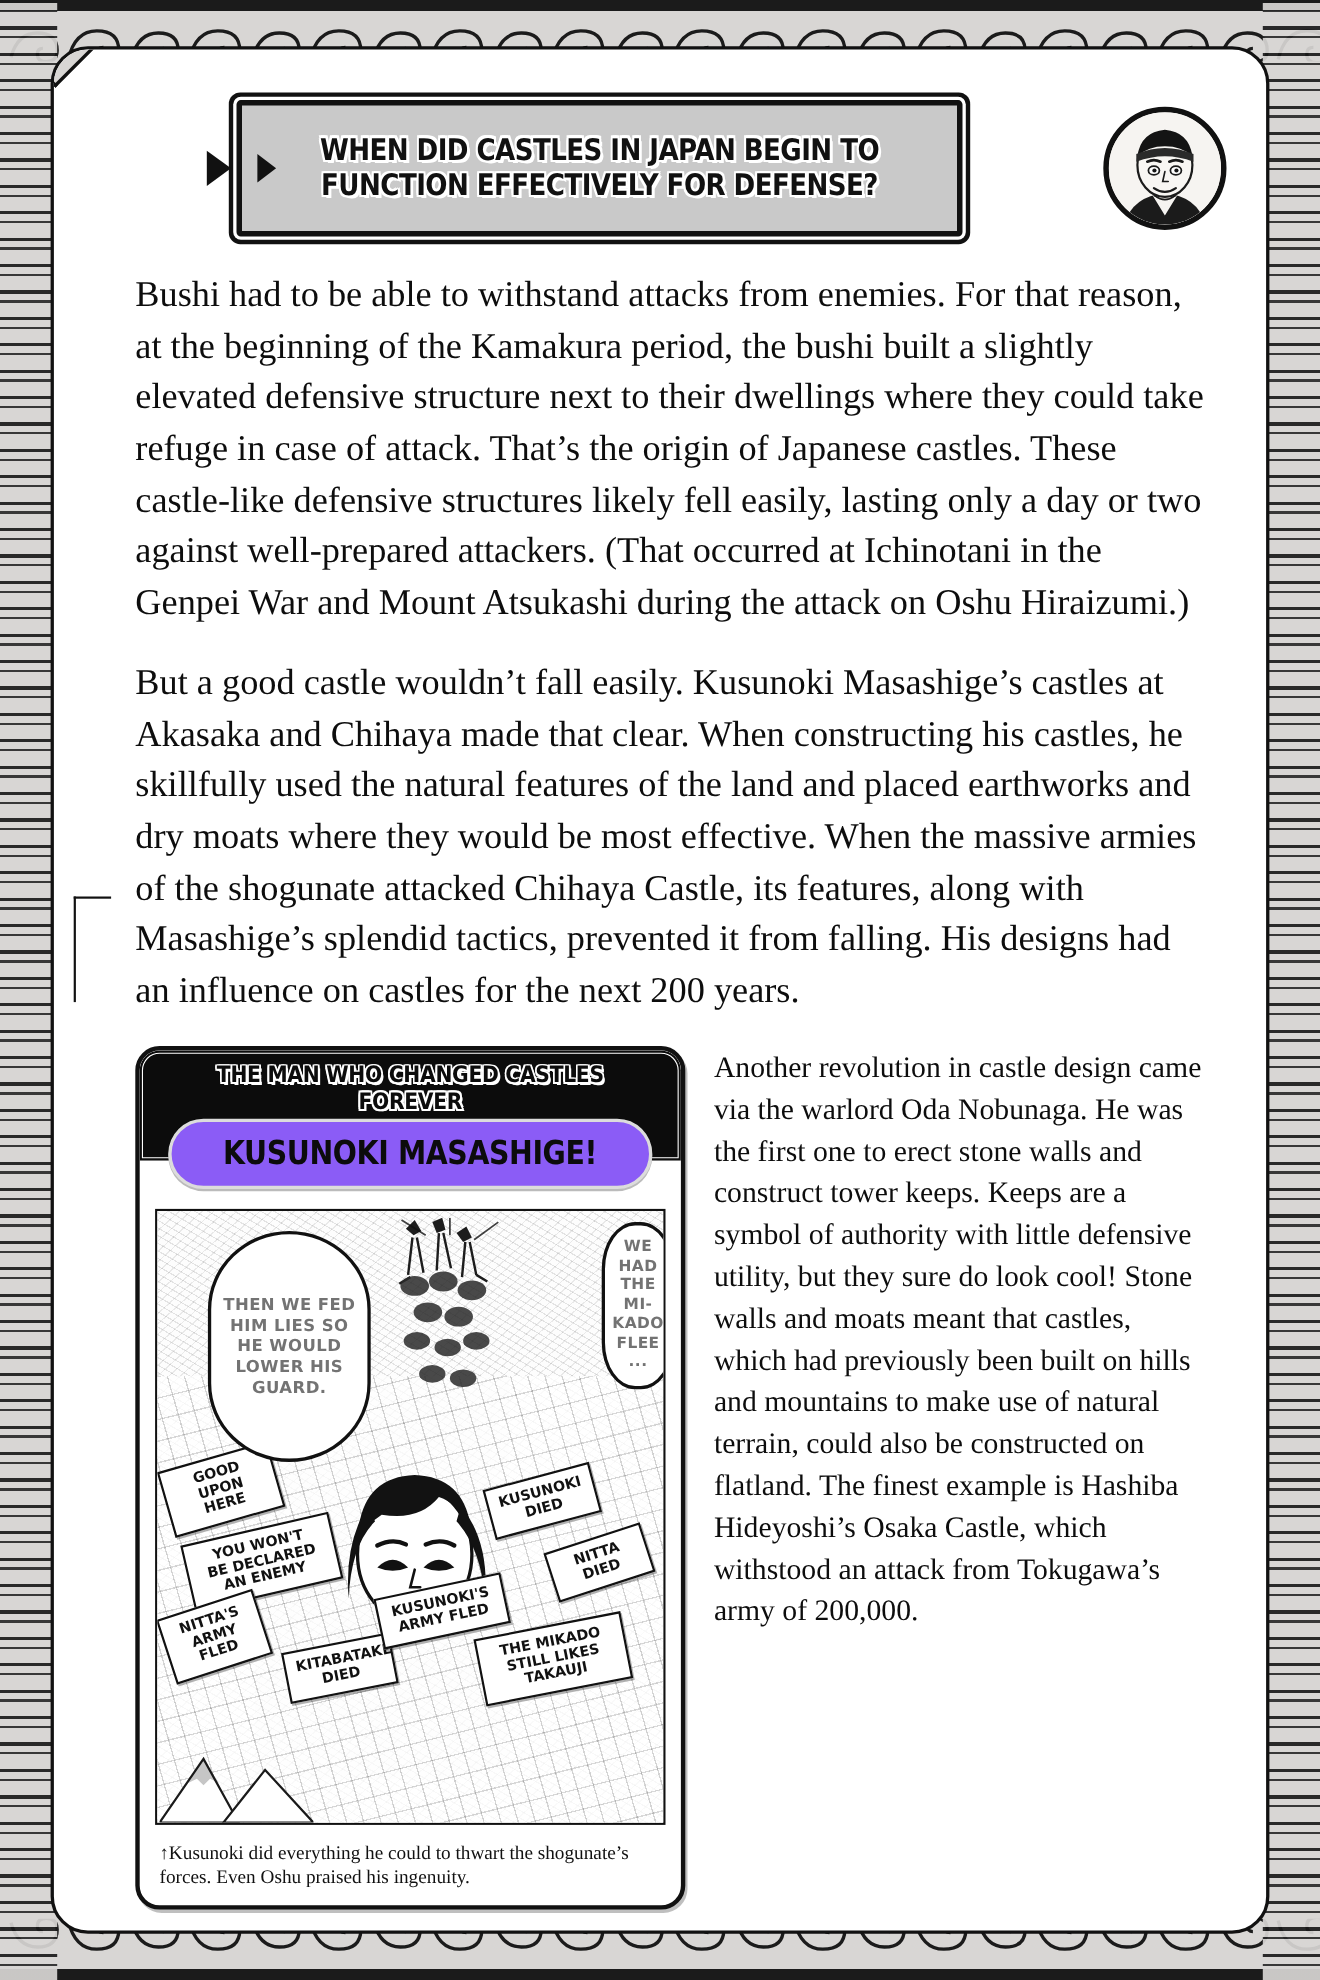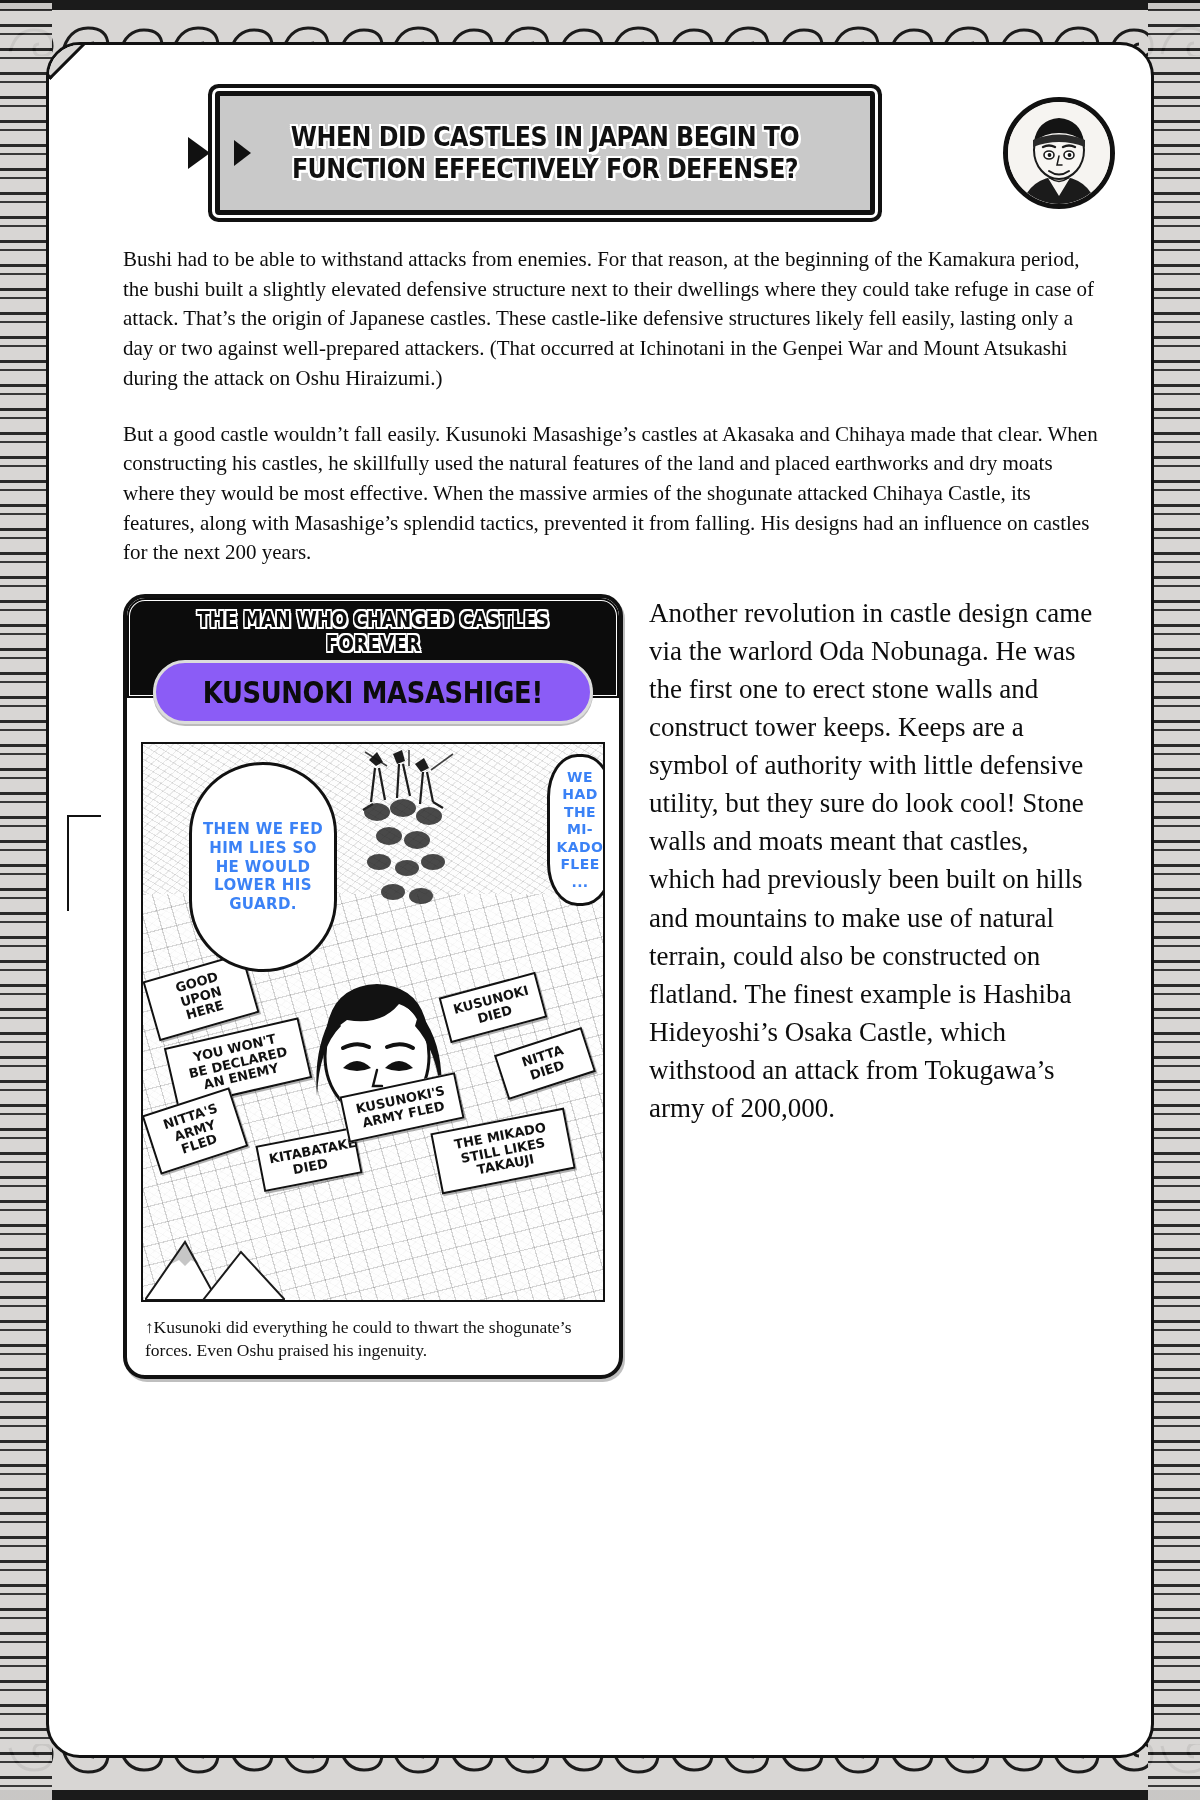--- a/index.html
+++ b/index.html
@@ -131,21 +131,21 @@
     overflow: hidden;
   }
   .portrait svg { display: block; }
 
   
   .body-col {
     margin: 26px 26px 0 38px;
   }
   p.body {
     font-family: "Liberation Serif", serif;
-    font-size: 21px;
+    font-size: 33px;
     line-height: 1.415;
     color: #0d0d0d;
     text-align: left;
     margin-bottom: 26px;
   }
 
   
   .two-col {
     display: flex;
     margin: 6px 26px 0 38px;
@@ -262,21 +262,21 @@
     position: absolute;
     background: #fff;
     border: 3px solid #111;
     border-radius: 50% / 34%;
     display: flex; align-items: center; justify-content: center;
     text-align: center;
     font-family: "DejaVu Sans", sans-serif;
     font-weight: bold;
     font-size: 15px;
     line-height: 1.25;
-    color: #3b82f6;
+    color: #737373;
     letter-spacing: .4px;
     padding: 10px 8px;
     z-index: 3;
   }
   .bubble.b1 { left: 46px;  top: 18px;  width: 148px; height: 210px; }
   .bubble.b2 { left: 284px; top: 18px;  width: 122px; height: 236px; font-size: 14px; }
   .bubble.b3 { left: 404px; top: 10px;  width: 66px;  height: 152px; font-size: 14px; border-radius: 46% / 28%; }
 
   .card {
     position: absolute;

